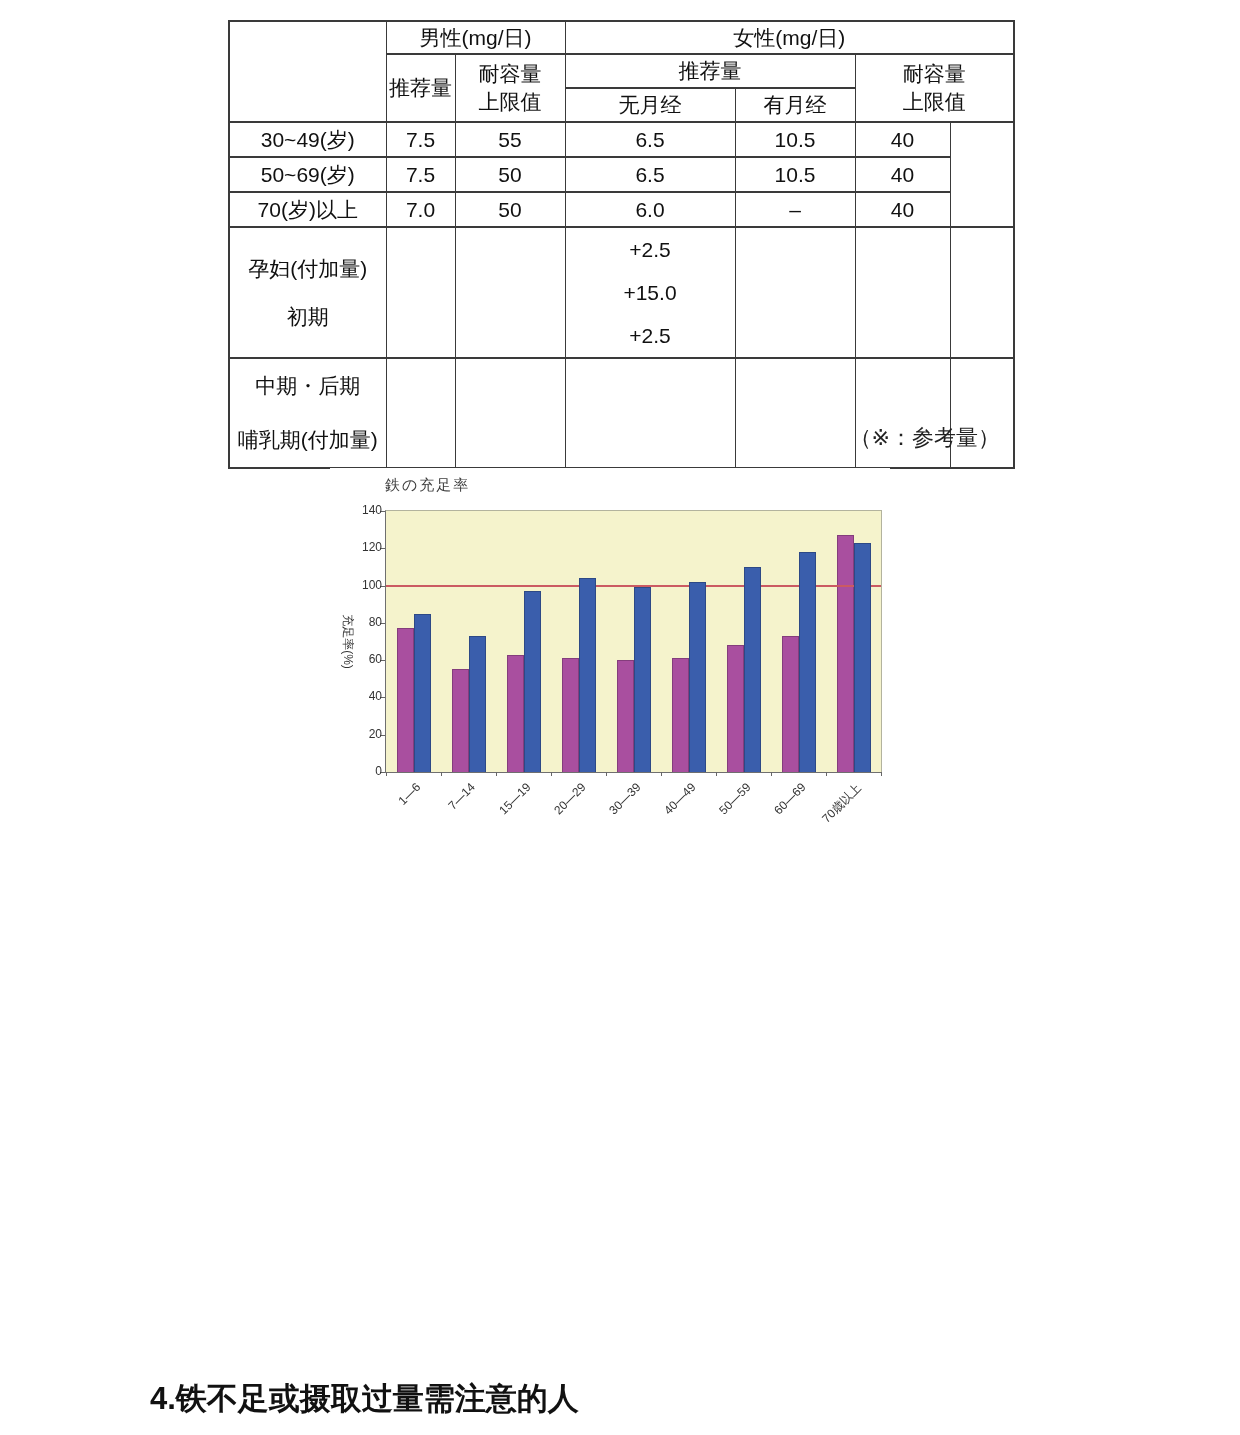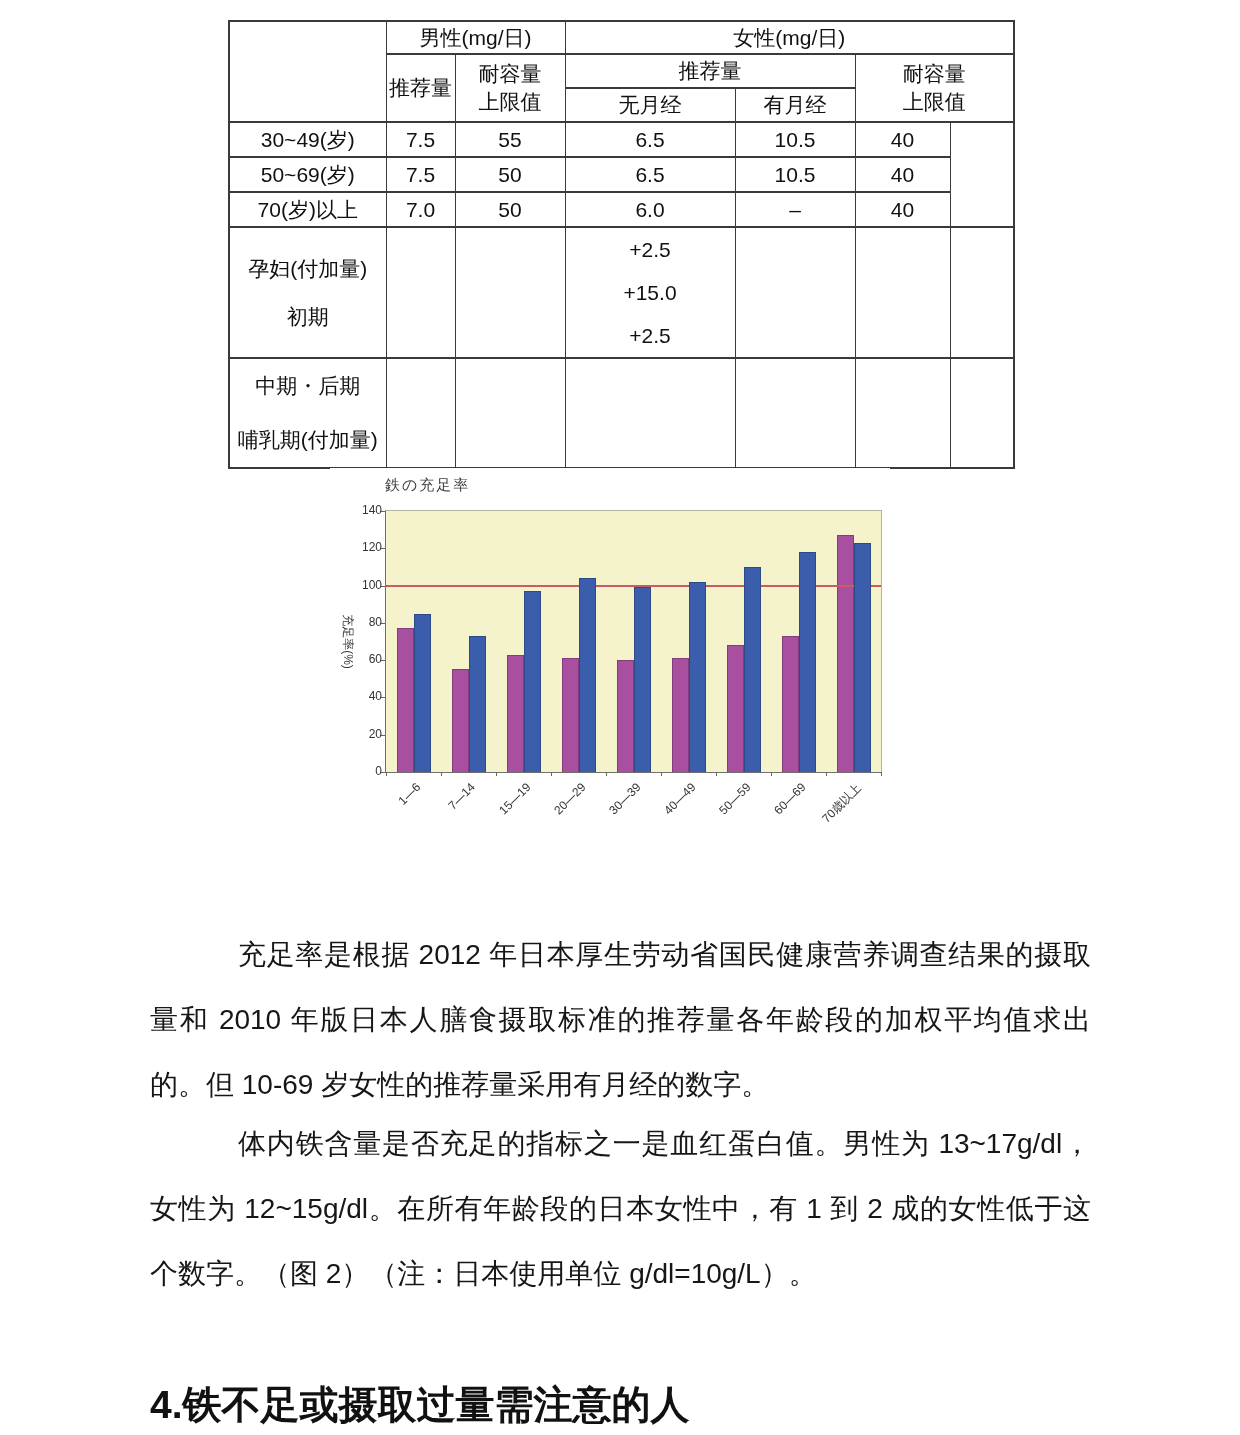--- a/index.html
+++ b/index.html
@@ -37,21 +37,21 @@
   .chart-ylabel{position:absolute;left:-47px;top:0;height:100%;width:16px;
                 display:flex;align-items:center;justify-content:center;}
   .chart-ylabel span{transform:rotate(90deg);white-space:nowrap;font-size:12px;color:#333;}
 
   
   .caption{position:absolute;left:228px;width:800px;text-align:center;
            font-weight:bold;font-size:25px;color:#111;}
   .para{position:absolute;left:150px;width:941px;font-size:28px;line-height:65px;
         text-align:justify;color:#161616;}
   .indent{text-indent:88px;}
-  .section-heading{position:absolute;left:150px;top:1378px;font-size:39px;
+  .section-heading{position:absolute;left:150px;top:1378px;font-size:31px;
                    font-weight:bold;color:#111;}
 </style>
 </head>
 <body>
 
 <div class="page">
 
   <table class="nutri">
     <colgroup>
       <col style="width:157px">
@@ -123,20 +123,21 @@
       <td></td>
       <td></td>
       <td></td>
       <td></td>
       <td></td>
       <td></td>
     </tr>
   </tbody>
     </table>
 
+  <div class="table-note">（※：参考量）</div>
 
   <div class="chart">
     <div class="chart-title">鉄の充足率</div>
     <div class="plot" id="plot">
       <div class="chart-ylabel">
         <span>充足率(%)</span>
       </div>
     <div class="ytick" style="top: 261px;"></div>
         <div class="ylab" style="top: 253px;">0</div>
         <div class="ytick" style="top: 223.714px;"></div>
@@ -206,18 +207,16 @@
         <div class="bar" style="left: 467.5px; width: 17px; height: 229.307px; background: rgb(58, 94, 172); z-index: 3;"></div>
         <div class="xtick" style="left: 440px;"></div>
         <div class="xlab-anchor" style="left: 467.5px;">
           <span class="xlab">70歳以上</span>
         </div>
         <div class="xtick" style="left: 495px;"></div>
       </div>
   </div>
 
 
-  <div class="para indent" style="top:922px">充足率是根据 2012 年日本厚生劳动省国民健康营养调查结果的摄取量和 2010 年版日本人膳食摄取标准的推荐量各年龄段的加权平均值求出的。但 10-69 岁女性的推荐量采用有月经的数字。</div>
-  <div class="para indent" style="top:1111px">体内铁含量是否充足的指标之一是血红蛋白值。男性为 13~17g/dl，女性为 12~15g/dl。在所有年龄段的日本女性中，有 1 到 2 成的女性低于这个数字。（图 2）（注：日本使用单位 g/dl=10g/L）。</div>
 
   <div class="section-heading">4.铁不足或摄取过量需注意的人</div>
 
 </div>
 
 </body></html>

